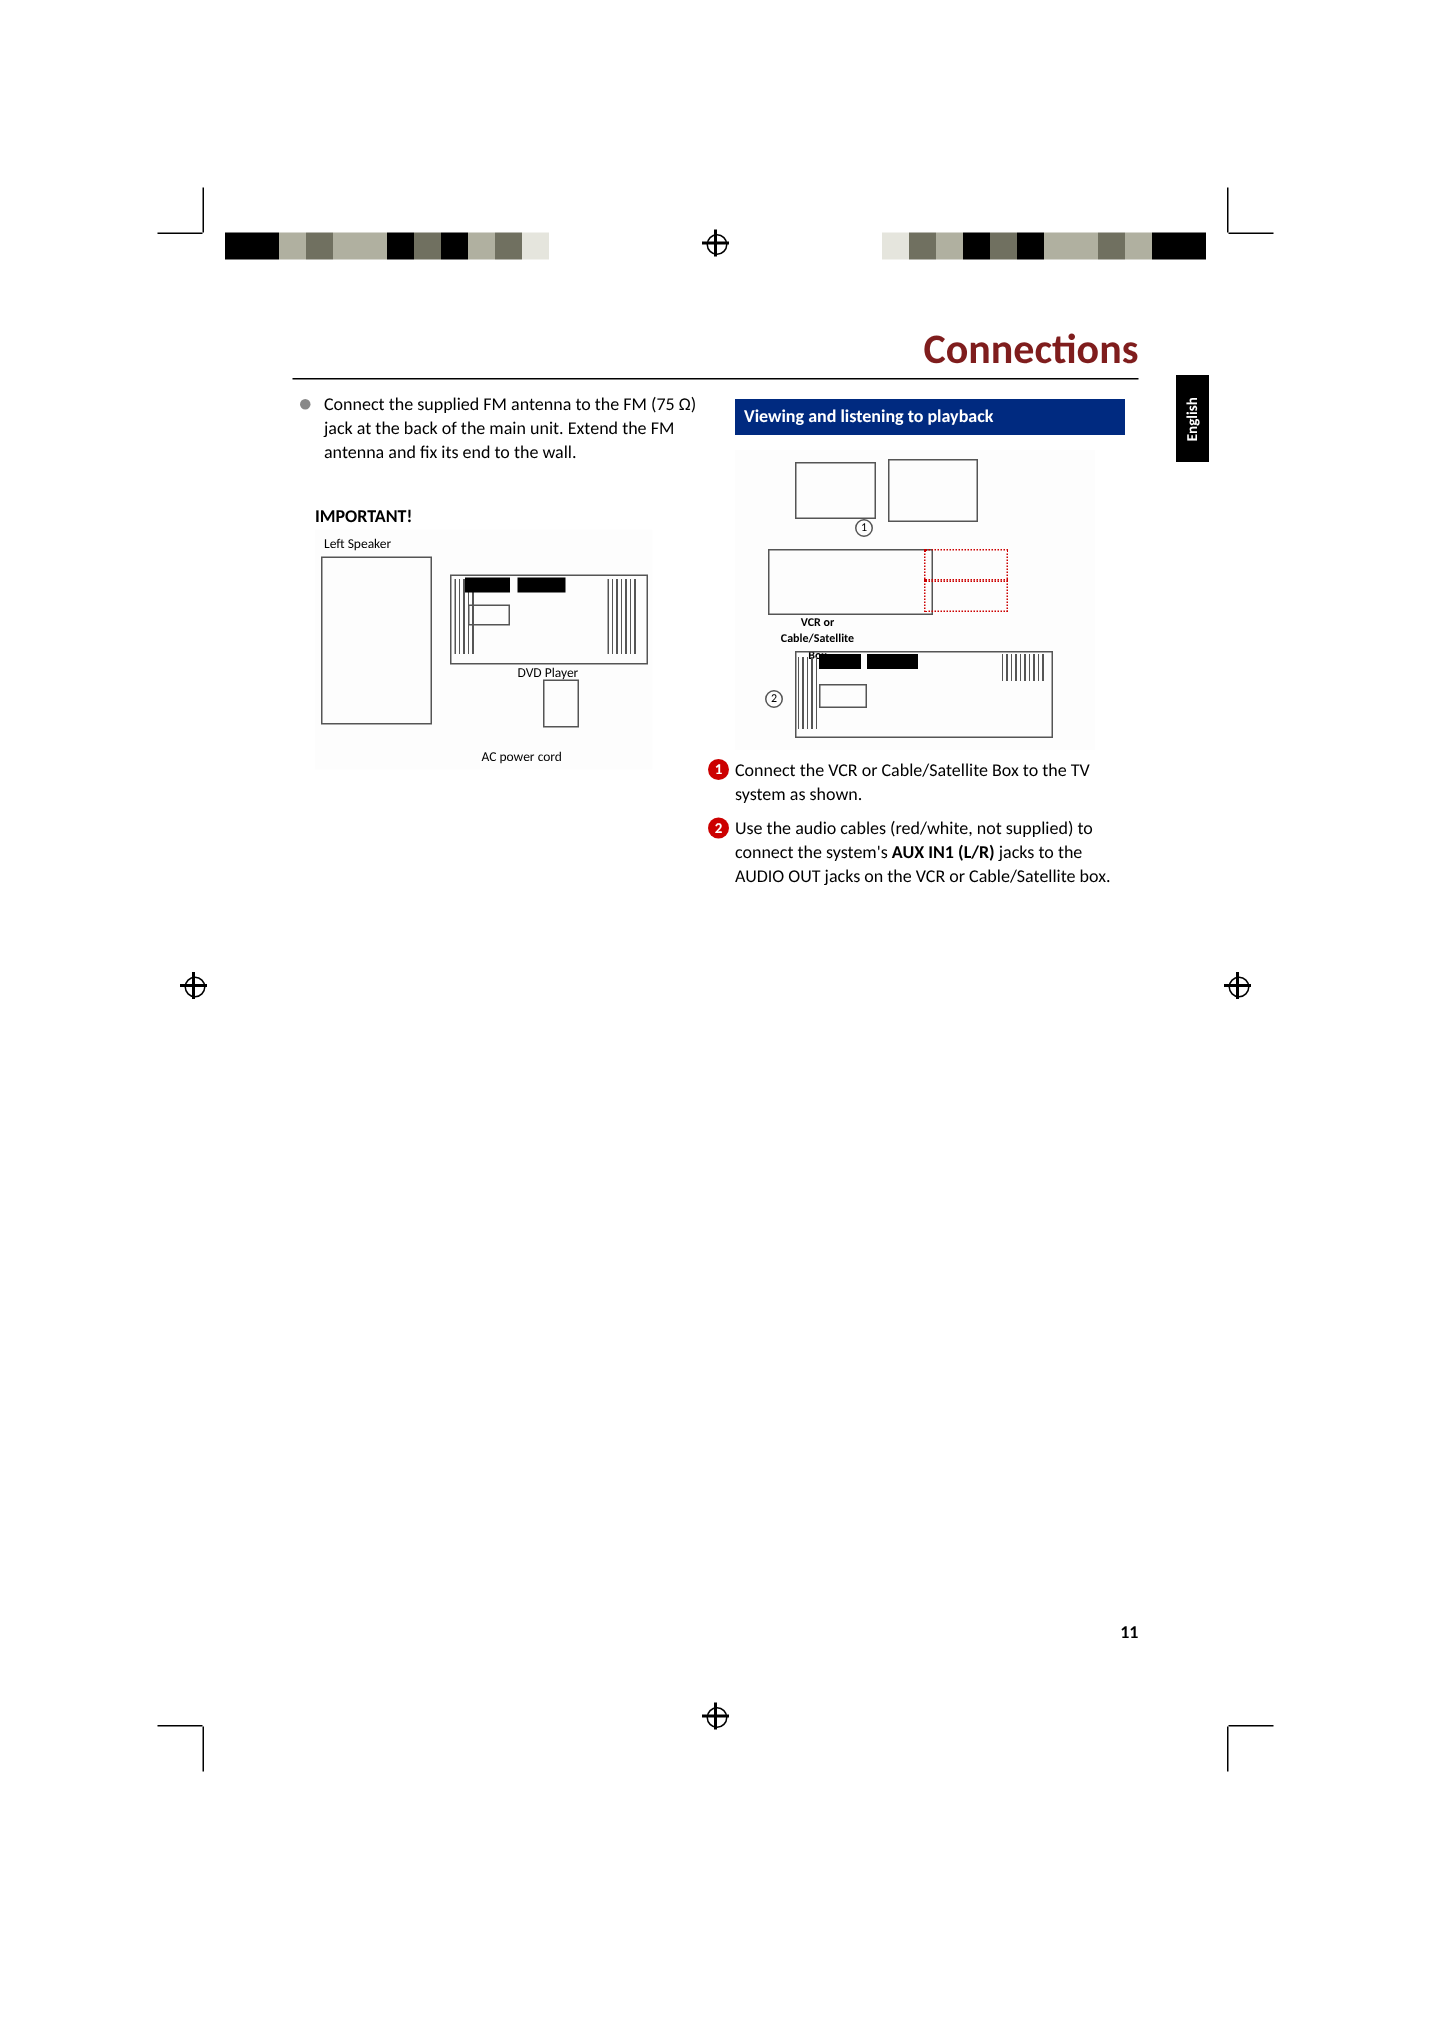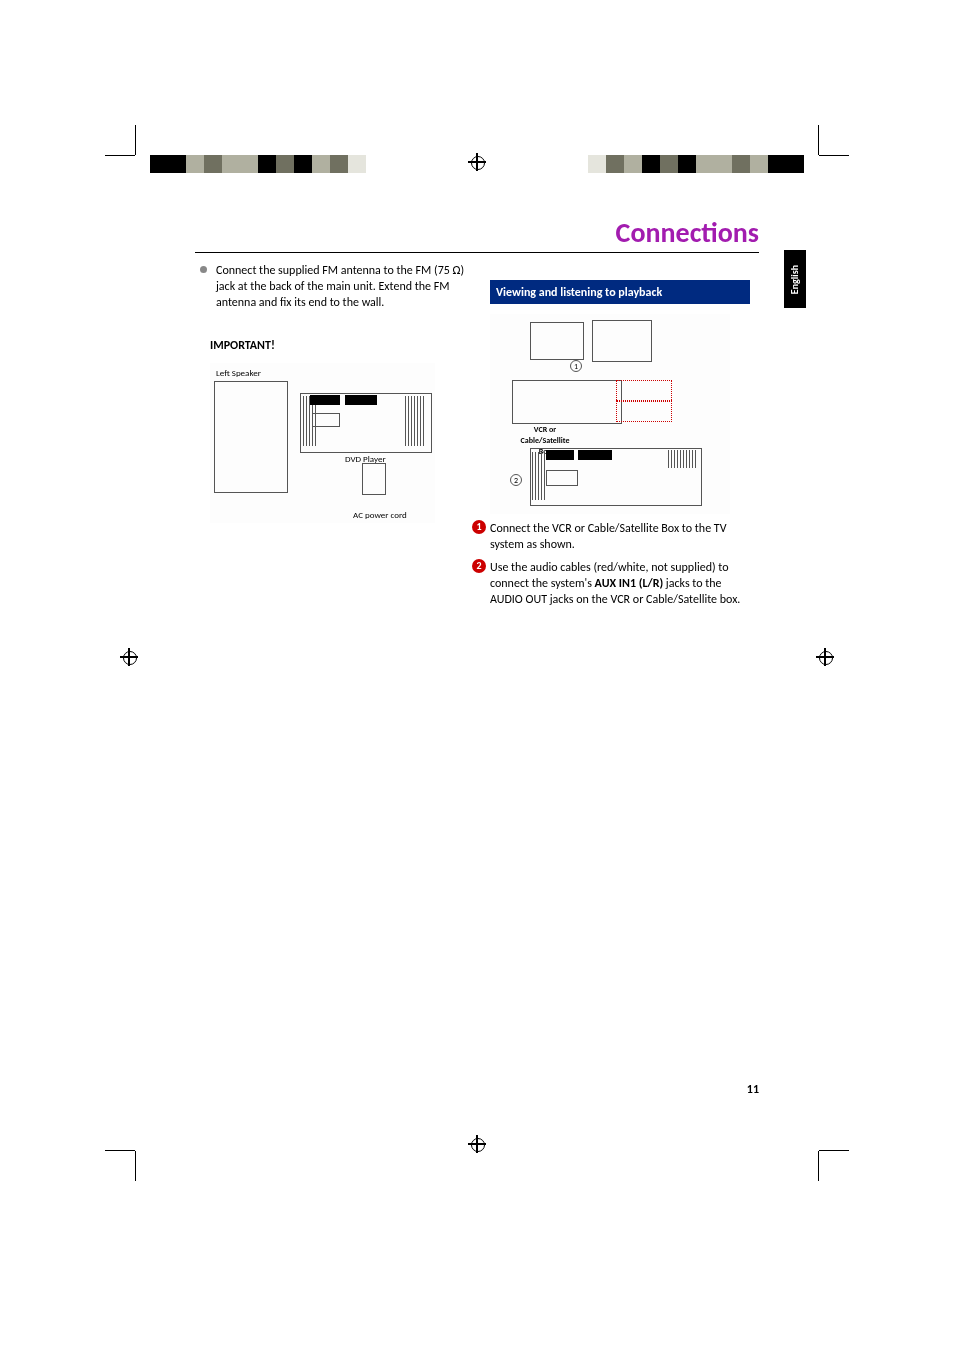--- a/index.html
+++ b/index.html
@@ -28,21 +28,21 @@
   .reg-mark::after { top:8px; left:0; height:2px; width:18px; }
   .reg-circle { position:absolute; left:3px; top:3px; width:12px; height:12px; border:1px solid #000; border-radius:50%; }
   .title {
     position:absolute;
     top: 215px;
     right: 195px;
     left: 195px;
     text-align: right;
     font-size: 28px;
     font-weight: bold;
-    color: #a21caf;
+    color: #7f1d1d;
     border-bottom: 1px solid #000;
     padding-bottom: 2px;
   }
   .lang-tab {
     position:absolute;
     top: 250px;
     right: 148px;
     width: 22px;
     height: 58px;
     background: #000;
@@ -76,34 +76,33 @@
   .step-head .label { white-space:nowrap; }
   .bullet-row { display:flex; margin: 4px 0 10px 0; }
   .bullet-dot {
     width: 7px; height:7px; background:#888; border-radius:50%;
     margin-top:4px; margin-left:-10px; margin-right: 9px; flex-shrink:0;
   }
   .step5 { margin-top: 14px; }
   .important { font-weight:bold; margin-top:26px; }
   .important-sub { font-weight:bold; }
   .diagram {
-    margin-top:10px;
     width: 225px;
     height: 160px;
     background:#fdfdfd;
     position: relative;
     box-sizing:border-box;
   }
   .blue-box {
     background:#002a80;
     color:#fff;
     font-weight:bold;
     font-size:12px;
     padding:4px 6px;
-    margin-top:22px;
+    margin-top:8px;
   }
   .diagram2 {
     margin-top:10px;
     width: 240px;
     height: 200px;
     background:#fdfdfd;
     position:relative;
   }
   .num-circle {
     width:14px; height:14px; border-radius:50%; background:#c00; color:#fff;
@@ -143,21 +142,21 @@
   .speaker-box { position:absolute; left:4px; top:18px; width:72px; height:110px; border:1px solid #555; }
   .player-box { position:absolute; left:90px; top:30px; width:130px; height:58px; border:1px solid #555; }
   .player-warn { position:absolute; left:100px; top:32px; width:30px; height:10px; background:#000; }
   .player-warn2 { position:absolute; left:135px; top:32px; width:32px; height:10px; background:#000; }
   .scart { position:absolute; left:102px; top:50px; width:26px; height:12px; border:1px solid #555; }
   .vents { position:absolute; left:195px; top:33px; width:20px; height:50px;
     background: repeating-linear-gradient(90deg,#555 0 1px,transparent 1px 3px);}
   .vents-l { position:absolute; left:93px; top:33px; width:14px; height:50px;
     background: repeating-linear-gradient(90deg,#555 0 1px,transparent 1px 3px);}
   .plug { position:absolute; left:152px; top:100px; width:22px; height:30px; border:1px solid #555;}
-  .ac-label { position:absolute; left:143px; bottom:2px; font-size:9px;}
+  .ac-label { position:absolute; left:111px; bottom:2px; font-size:9px;}
   .dvd-label { position:absolute; left:135px; top:90px; font-size:9px;}
   .ls-label { position:absolute; left:6px; top:4px; font-size:9px;}
   
   .tv-box { position:absolute; left:40px; top:8px; width:52px; height:36px; border:1px solid #555; }
   .tv-rear { position:absolute; left:102px; top:6px; width:58px; height:40px; border:1px solid #555;}
   .vcr-box { position:absolute; left:22px; top:66px; width:108px; height:42px; border:1px solid #555;}
   .vcr-label { position:absolute; left:25px; top:110px; font-size:8px; font-weight:bold; text-align:center; width:60px;}
   .cz { position:absolute; left:126px; top:66px; width:54px; height:20px; border:1px dotted #c00;}
   .cz2 { position:absolute; left:126px; top:86px; width:54px; height:20px; border:1px dotted #c00;}
   .main-box { position:absolute; left:40px; top:134px; width:170px; height:56px; border:1px solid #555;}

